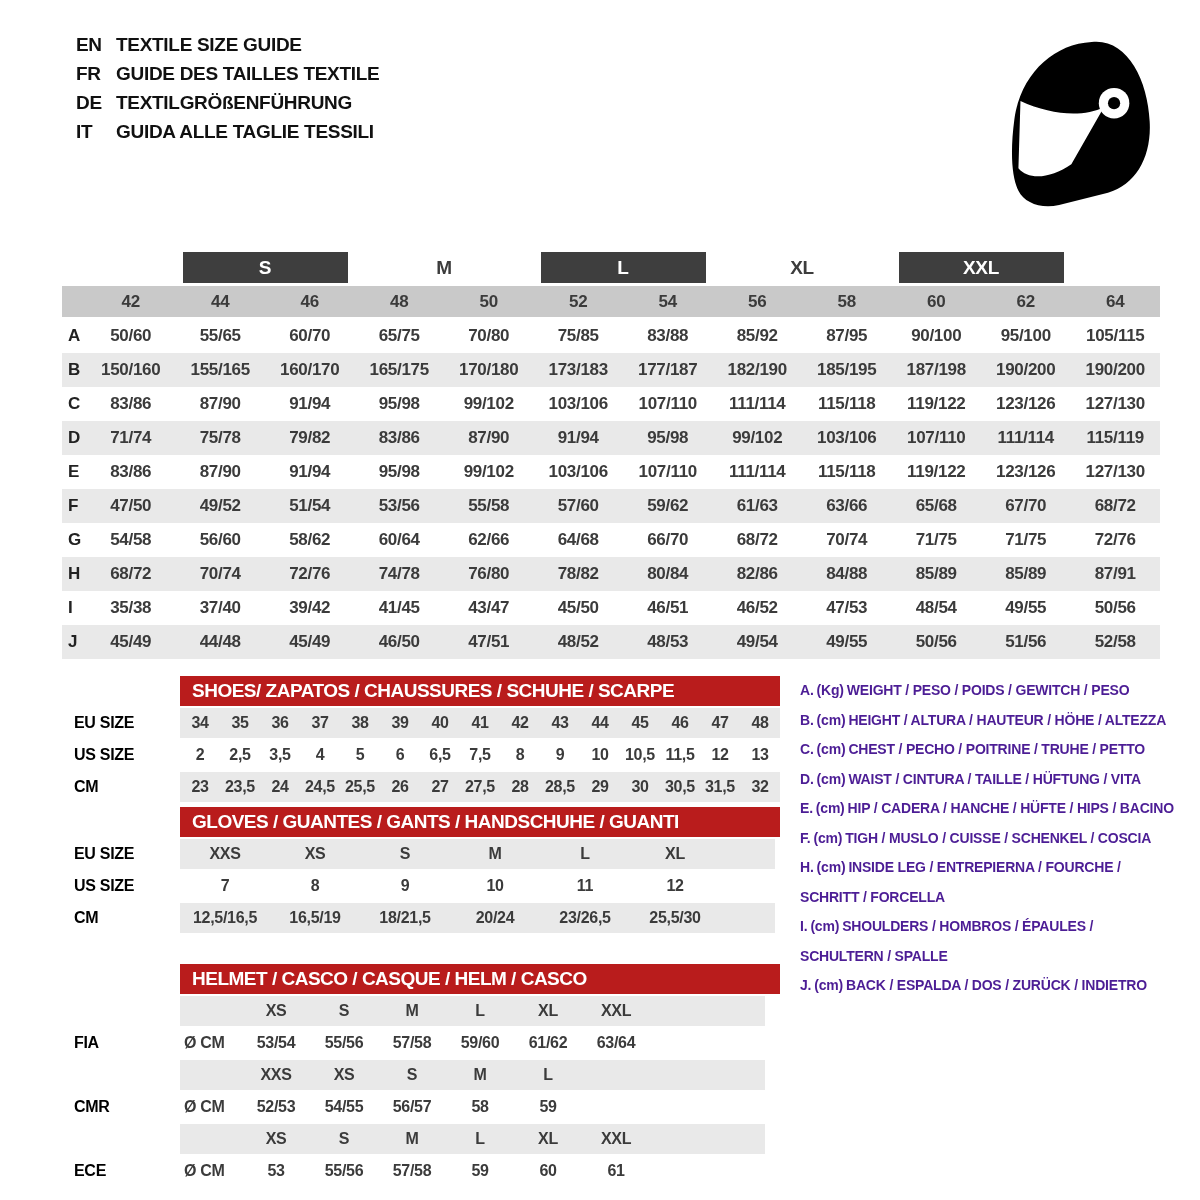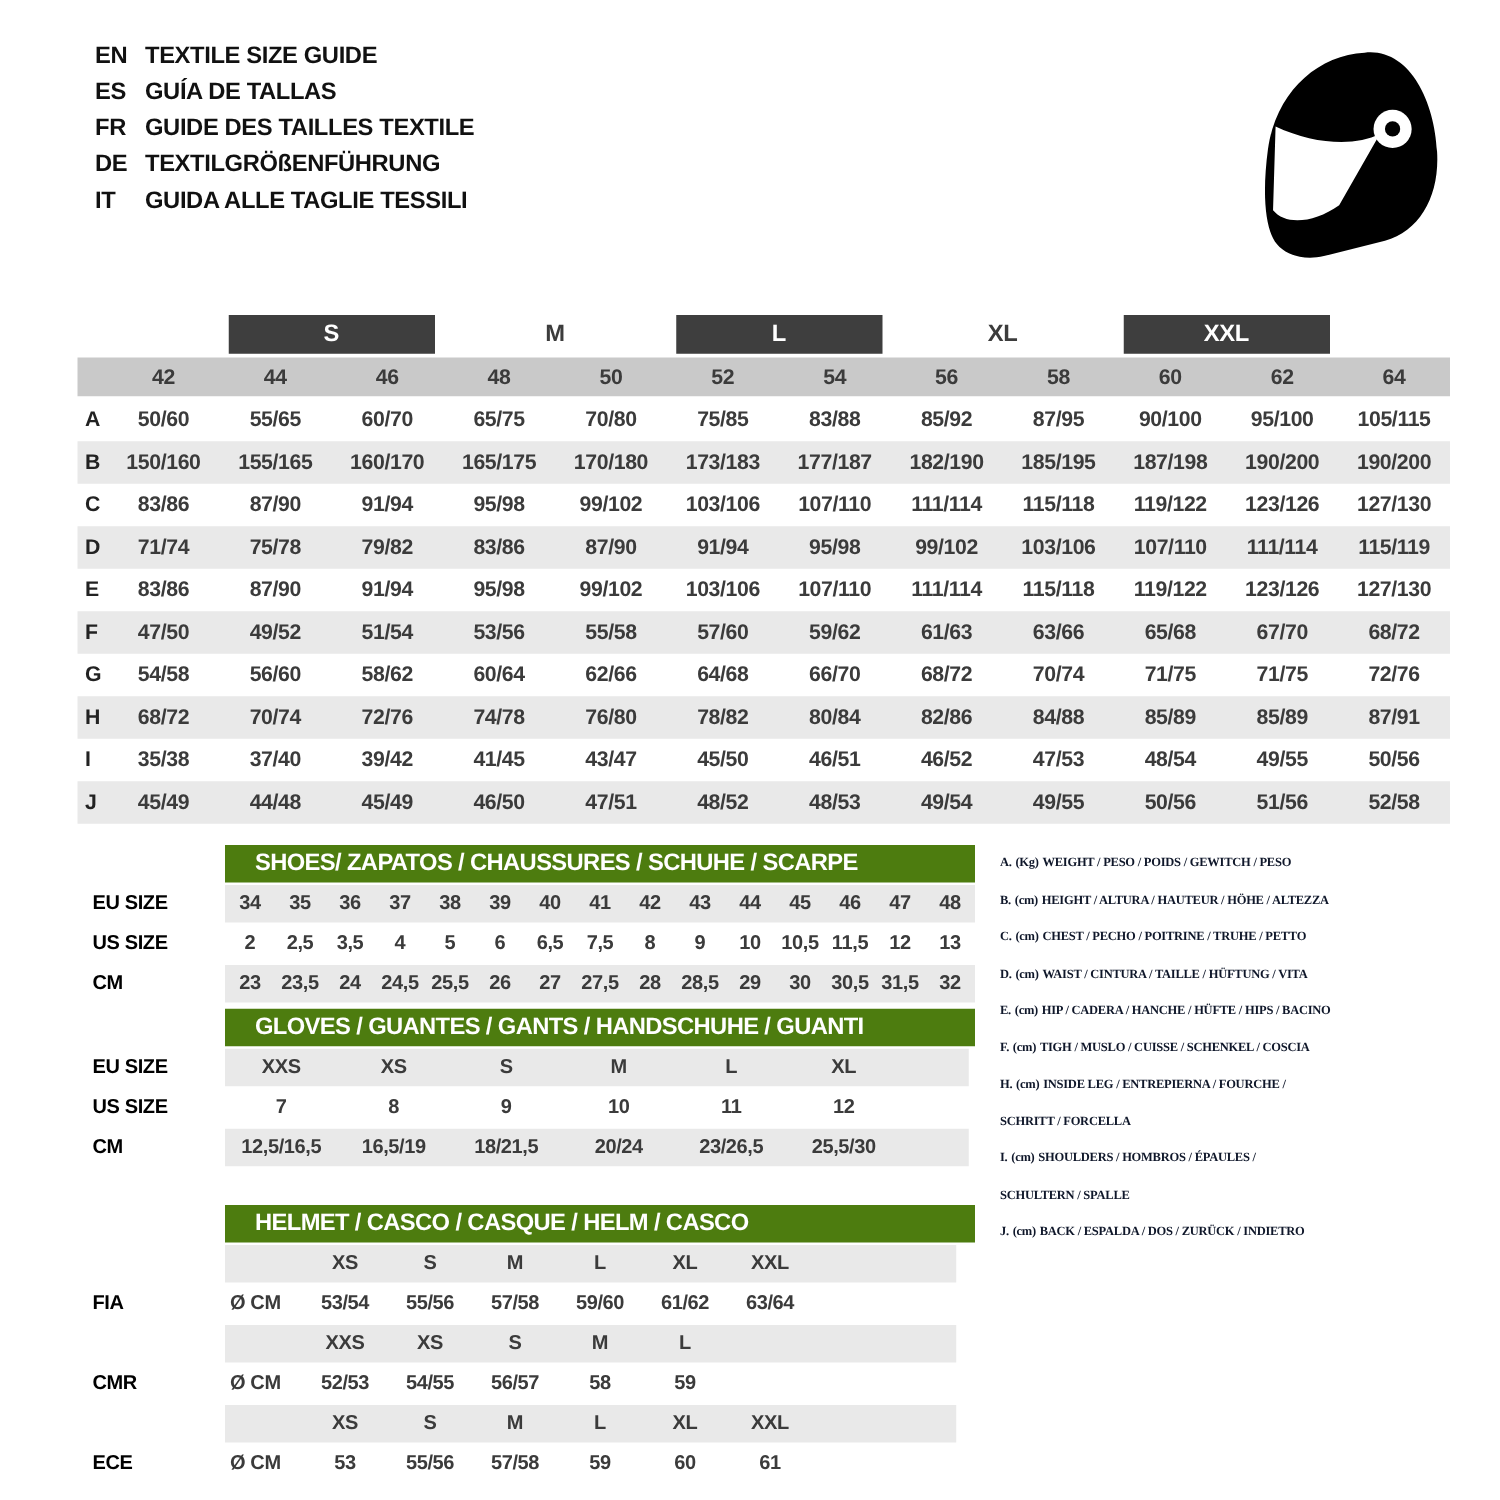--- a/index.html
+++ b/index.html
@@ -20,52 +20,49 @@
   .szplain{color:#3c3c3c;text-align:center;font-size:19px;line-height:31px;}
   .mt-numrow{background:#c9c9c9;height:31px;margin-top:3px;font-size:17px;color:#3b3b3b;}
   .mt-numrow span{text-align:center;}
   .mt-body{margin-top:2px;}
   .mt-row{height:34px;font-size:17px;color:#3b3b3b;}
   .mt-body > div:nth-of-type(even){background:#e9e9e9;}
   .mt-letter{color:#222;text-align:left;padding-left:6px;font-size:17px;}
   .mt-cell{text-align:center;white-space:nowrap;}
   
   .section{position:absolute;left:180px;width:600px;}
-  .sec-bar{height:30px;background:#4d7c0f;color:#fff;font-size:19px;line-height:30px;
-           padding-left:24px;white-space:nowrap;letter-spacing:-0.5px;}
+  .sec-bar{height:30px;background:#b91c1c;color:#fff;font-size:19px;line-height:30px;
+           padding-left:12px;white-space:nowrap;letter-spacing:-0.5px;}
   .sec-row{position:relative;height:30px;margin-top:2px;display:grid;align-items:center;
            font-size:16px;color:#3b3b3b;}
   .row-label{position:absolute;left:-106px;width:100px;color:#000000;font-size:16px;white-space:nowrap;}
   .sec-cell{text-align:center;white-space:nowrap;}
   .shoes-row{grid-template-columns:repeat(15,40px);width:600px;}
   .gloves-row{grid-template-columns:repeat(6,90px) 1fr;width:595px;}
   .sec-rows > div:nth-of-type(odd){background:#e9e9e9;}
   .helm-row{grid-template-columns:62px repeat(6,68px) 1fr;width:585px;}
   .helm-stripe{background:#e9e9e9;}
   .diam-cell{text-align:left;padding-left:4px;white-space:nowrap;}
   
-  .legend{position:absolute;left:800px;top:676px;width:395px;font-size:10px;line-height:29.5px;
-          color:#0f172a;letter-spacing:-0.2px;font-family:Liberation Serif, serif;}
+  .legend{position:absolute;left:800px;top:676px;width:395px;font-size:14px;line-height:29.5px;
+          color:#4c1d95;letter-spacing:-0.2px;}
   .lg-line{white-space:nowrap;}
   .lg-line span{margin-right:3px;}
 </style>
 </head>
 <body>
 
 <div class="canvas">
 
   <div class="lang-block">
 
       <div class="lang-line">
         <span class="lang-code">EN</span><span>TEXTILE SIZE GUIDE</span>
       </div>
 
-      <div class="lang-line">
-        <span class="lang-code">ES</span><span>GUÍA DE TALLAS</span>
-      </div>
 
       <div class="lang-line">
         <span class="lang-code">FR</span><span>GUIDE DES TAILLES TEXTILE</span>
       </div>
 
       <div class="lang-line">
         <span class="lang-code">DE</span><span>TEXTILGRÖßENFÜHRUNG</span>
       </div>
 
       <div class="lang-line">

